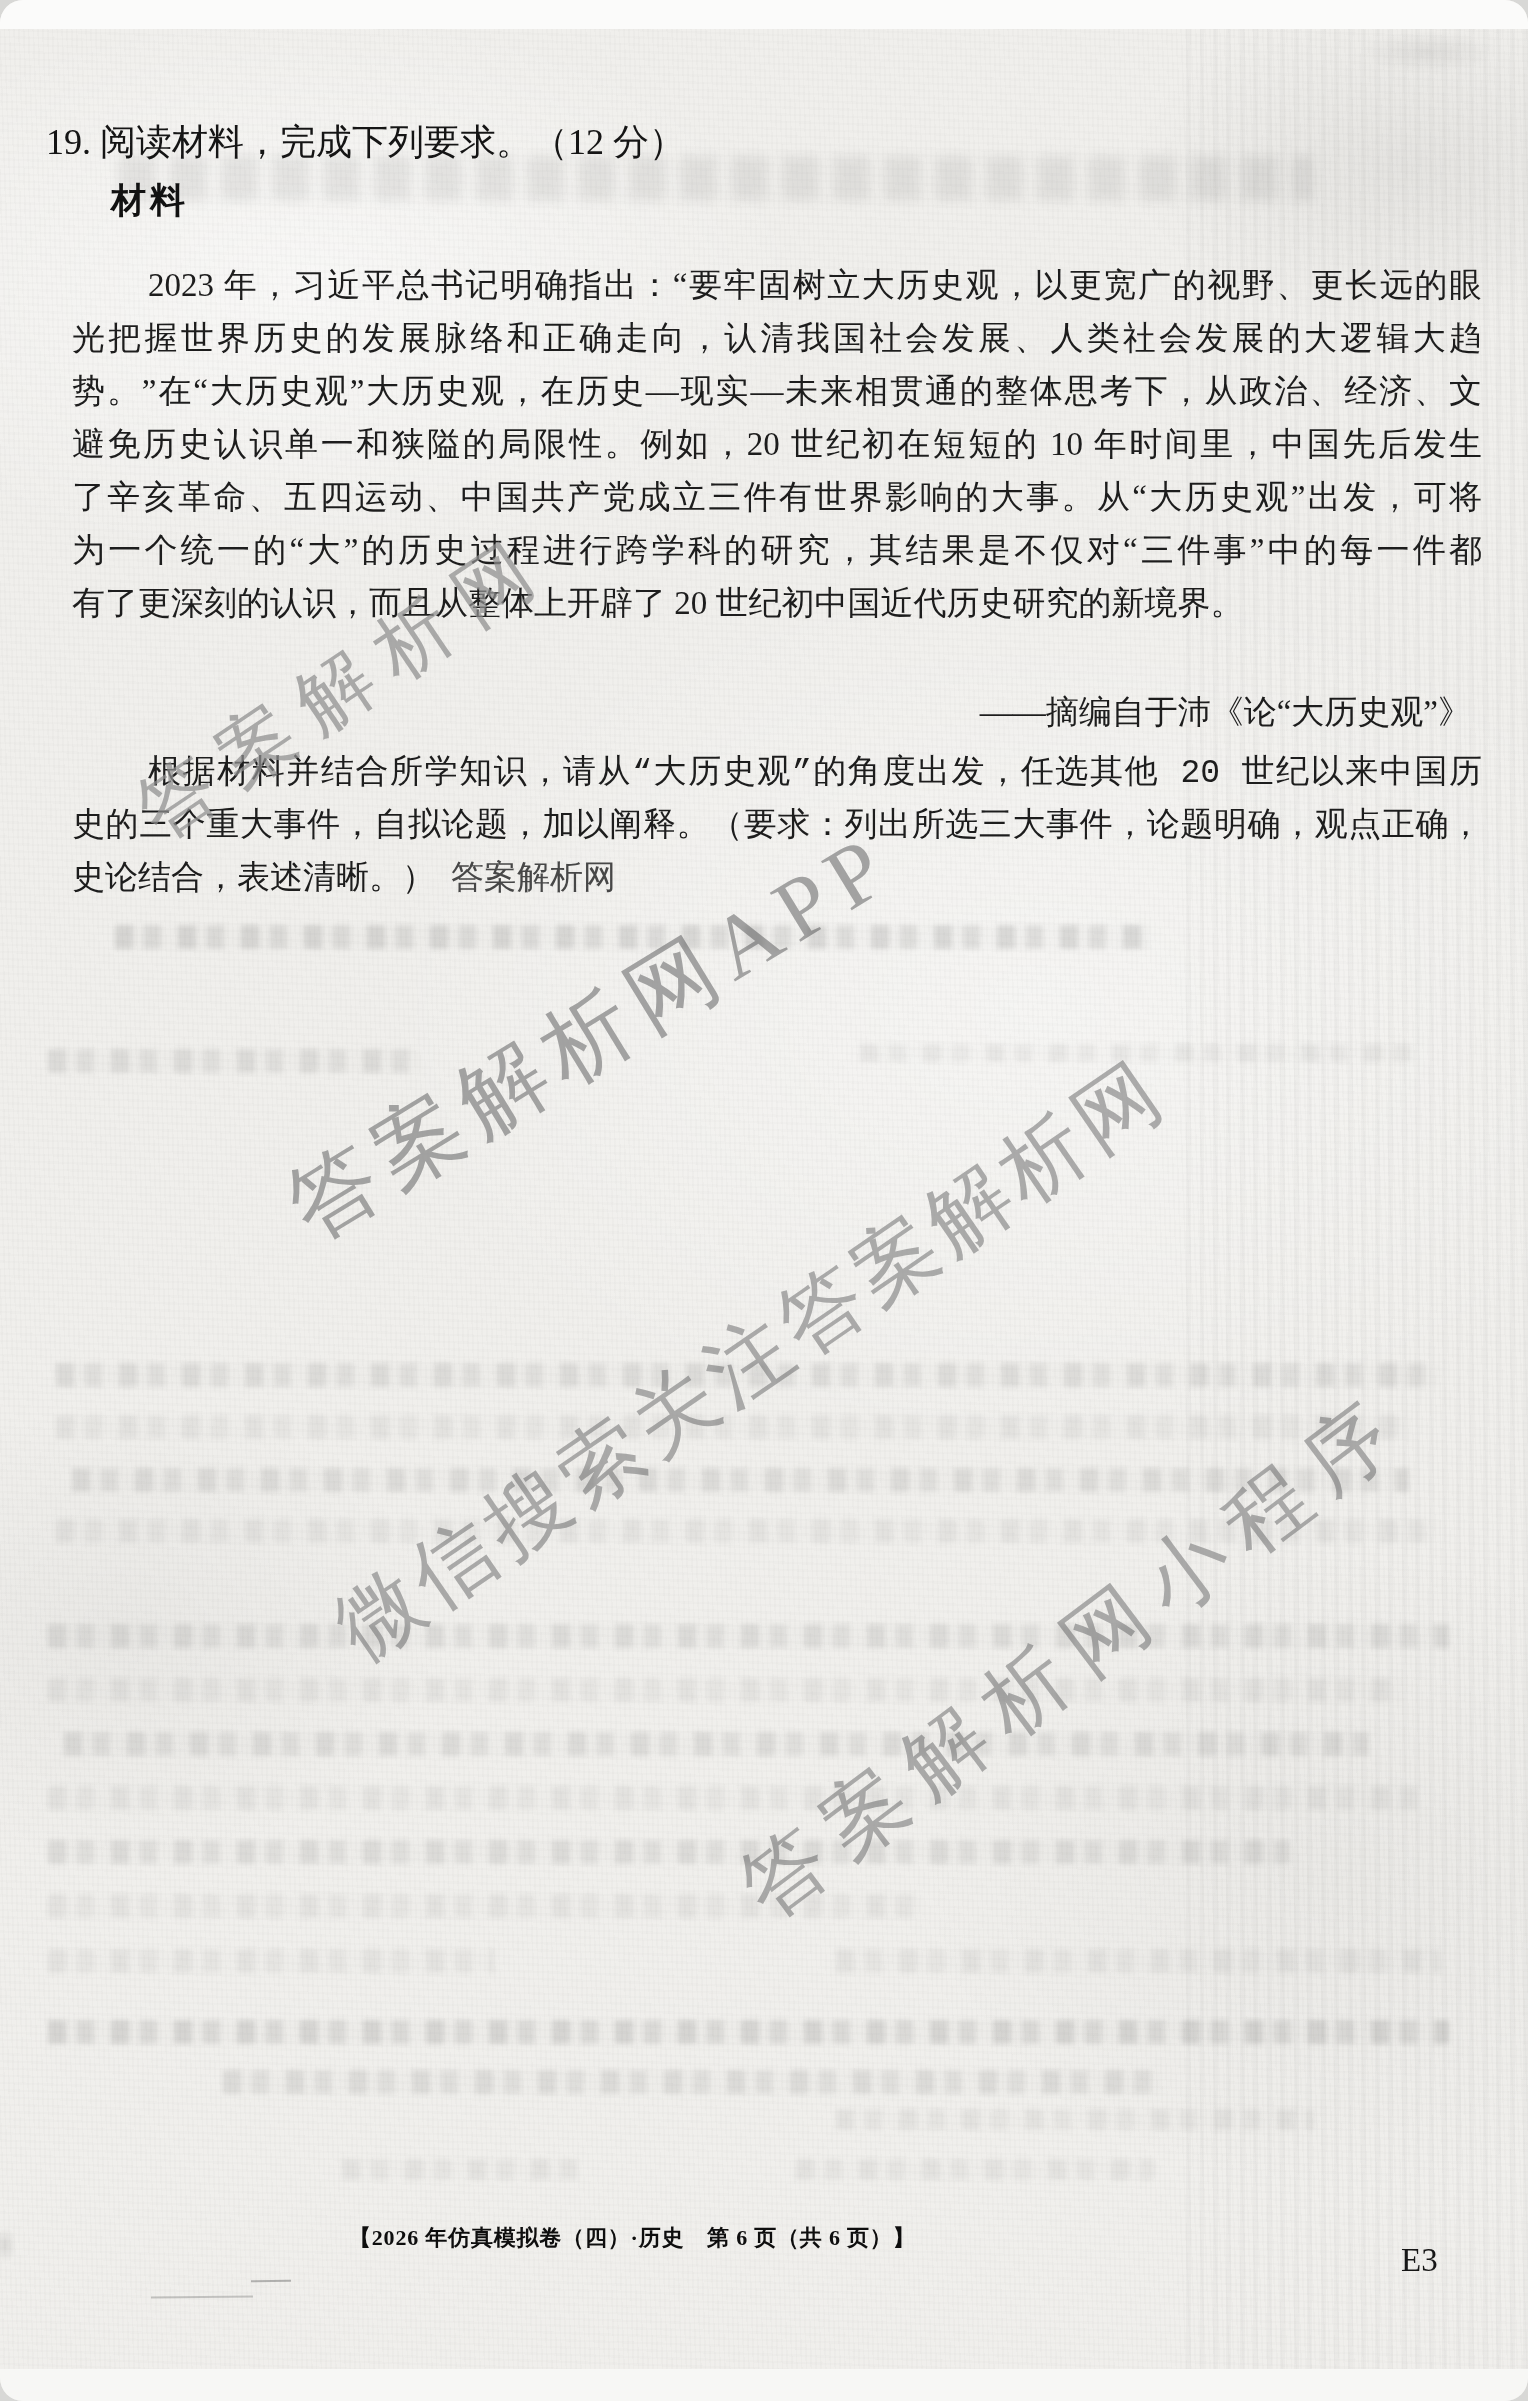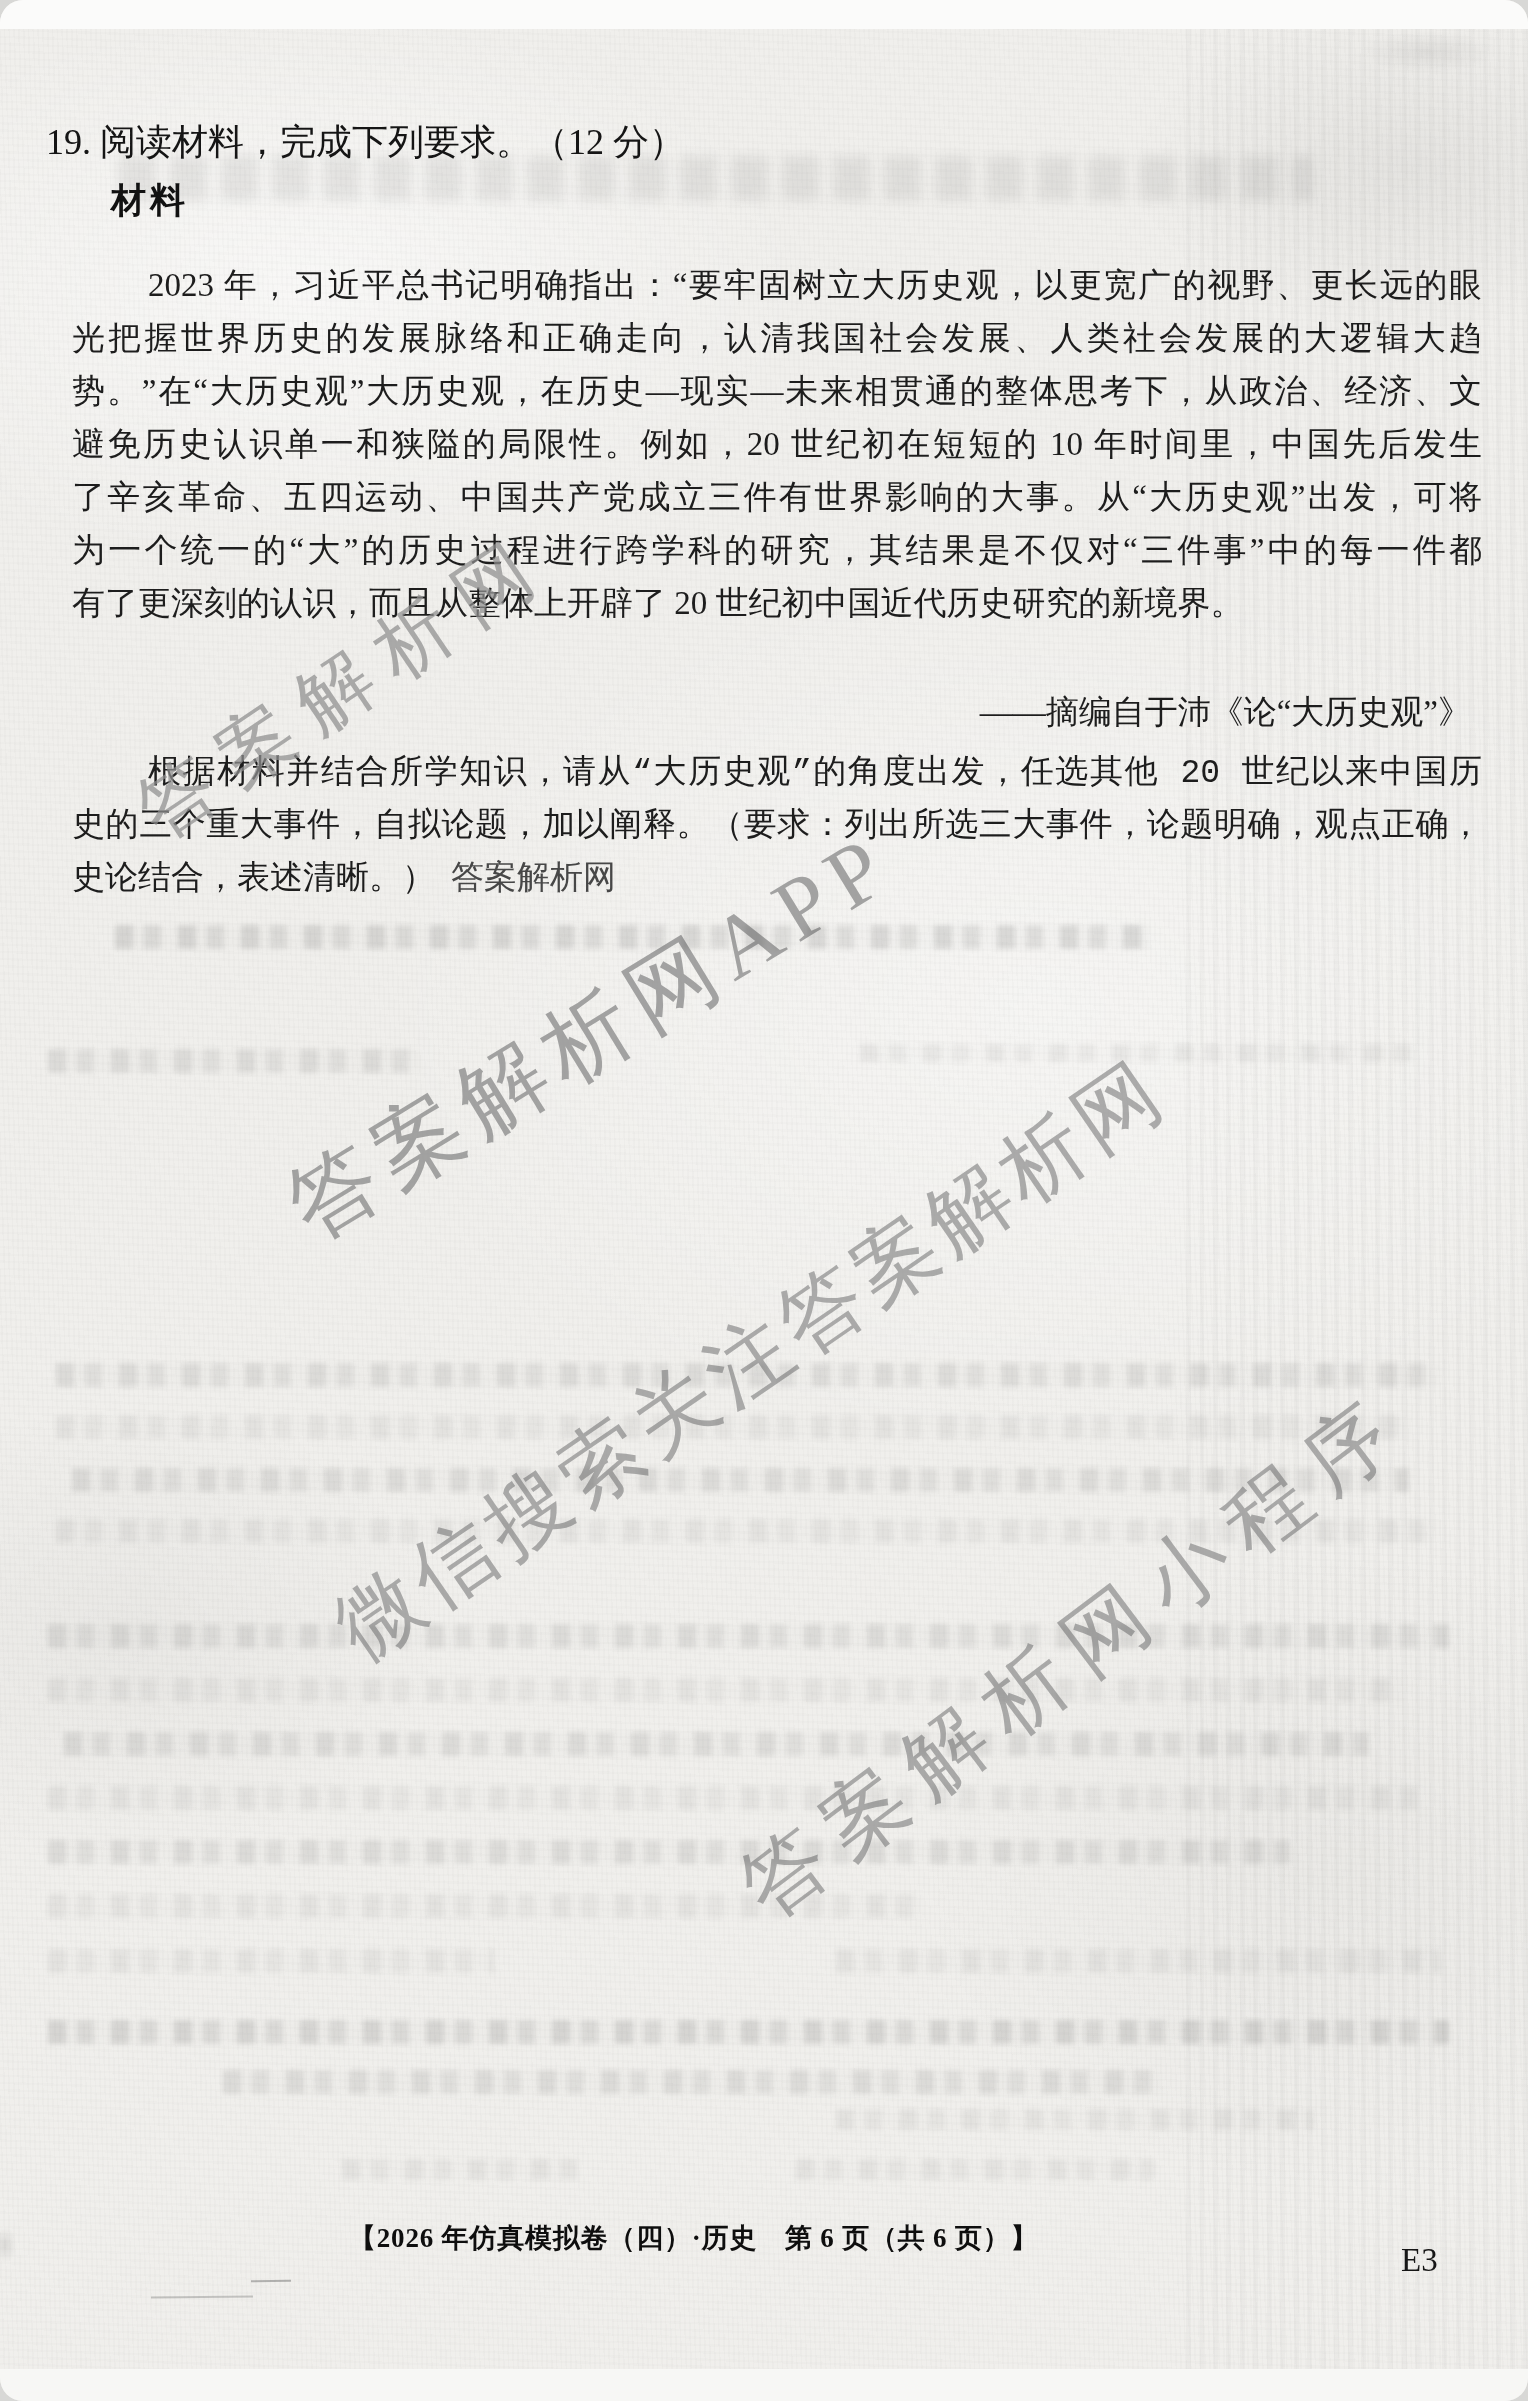--- a/index.html
+++ b/index.html
@@ -56,21 +56,21 @@
     repeating-linear-gradient(90deg, rgba(60,60,60,.35) 0 18.3px, rgba(60,60,60,.06) 18.3px 29px,
       rgba(60,60,60,.28) 29px 46px, rgba(60,60,60,.04) 46px 63px);}
   .ghost.light{opacity:.2;}
   .ghost.strong{opacity:.42;}
   .ghost-big{position:absolute;height:45px;filter:blur(5.6px);opacity:.15;pointer-events:none;background:
     repeating-linear-gradient(90deg, rgba(40,40,40,.55) 0 37px, transparent 37px 51px);}
   .crease{position:absolute;background:#5a5a5a;pointer-events:none;}
   .smudge{position:absolute;background:radial-gradient(closest-side, rgba(0,0,0,.18), transparent 75%);
     pointer-events:none;}
   
-  .footer-line{position:absolute;left:349px;top:2219px;font-size:27px;line-height:38px;font-weight:bold;
+  .footer-line{position:absolute;left:349px;top:2219px;font-size:22px;line-height:38px;font-weight:bold;
     letter-spacing:0.8px;color:#0e0e0e;}
   .footer-subject{font-family:"Liberation Sans","DejaVu Sans",sans-serif;font-weight:bold;}
   .footer-code{position:absolute;left:1401px;top:2221px;font-size:33px;line-height:38px;color:#161616;margin-top:20px;}
 </style>
 </head>
 <body>
 
 <div class="page">
 
   <div class="texture"></div>

